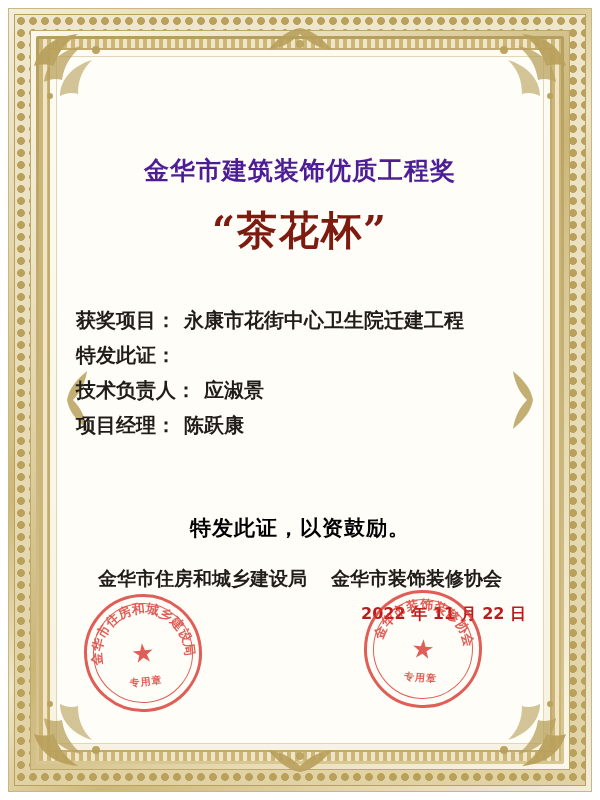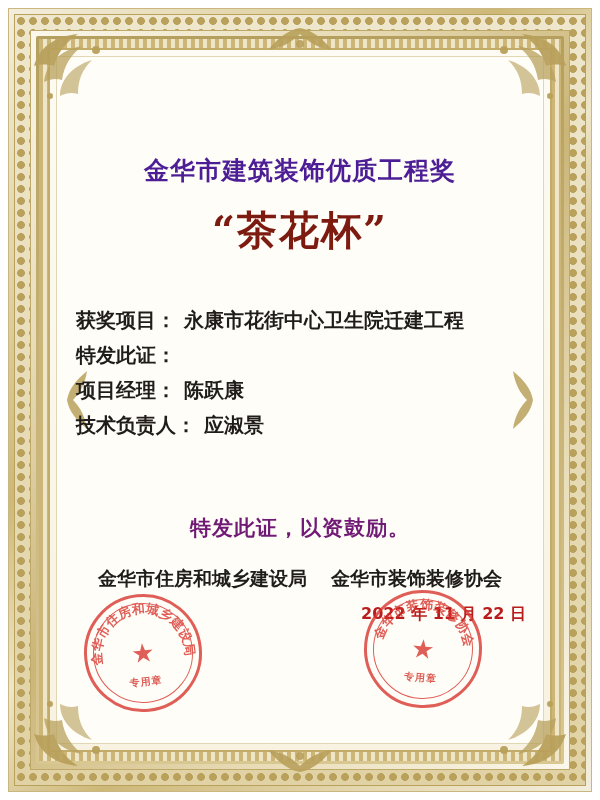--- a/index.html
+++ b/index.html
@@ -172,21 +172,21 @@
     display: block;
     padding-left: 2px;
   }
 
   .encourage {
     margin-top: 72px;
     font-size: 21px;
     font-weight: bold;
     letter-spacing: 1px;
     font-family: "DejaVu Sans", "Liberation Sans", sans-serif;
-    color: #701a75;
+    color: #000000;
   }
 
   .issuers {
     position: relative;
     margin-top: 24px;
     display: flex;
     justify-content: center;
     gap: 24px;
     font-size: 19px;
     font-weight: bold;
@@ -360,27 +360,27 @@
         <span class="field-value">
           <span>永康市花街中心卫生院迁建工程</span>
         </span>
       </div>
 
       <div class="field-row">
         <span class="field-label">特发此证：</span>
       </div>
 
       <div class="field-row">
+        <span class="field-label">技术负责人：</span>
+        <span class="field-value">应淑景</span>
+      </div>
+
+      <div class="field-row">
         <span class="field-label">项目经理：</span>
         <span class="field-value">陈跃康</span>
-      </div>
-
-      <div class="field-row">
-        <span class="field-label">技术负责人：</span>
-        <span class="field-value">应淑景</span>
       </div>
 
     </div>
 
     <div class="encourage">特发此证，以资鼓励。</div>
 
     <div class="issuers">
       <span class="issuer-col">金华市住房和城乡建设局</span>
       <span class="issuer-col">金华市装饰装修协会</span>
     </div>

